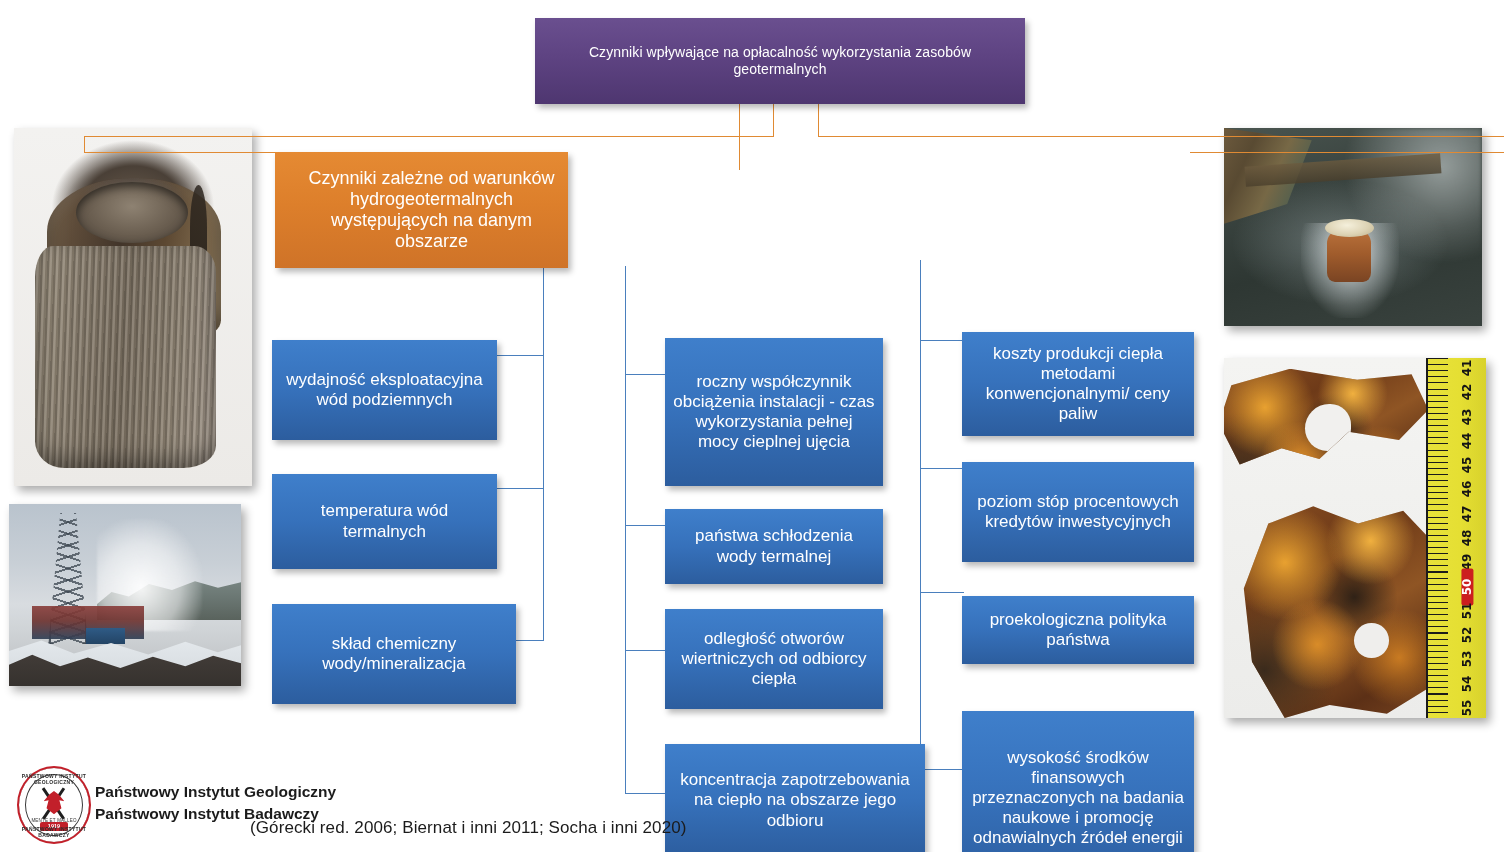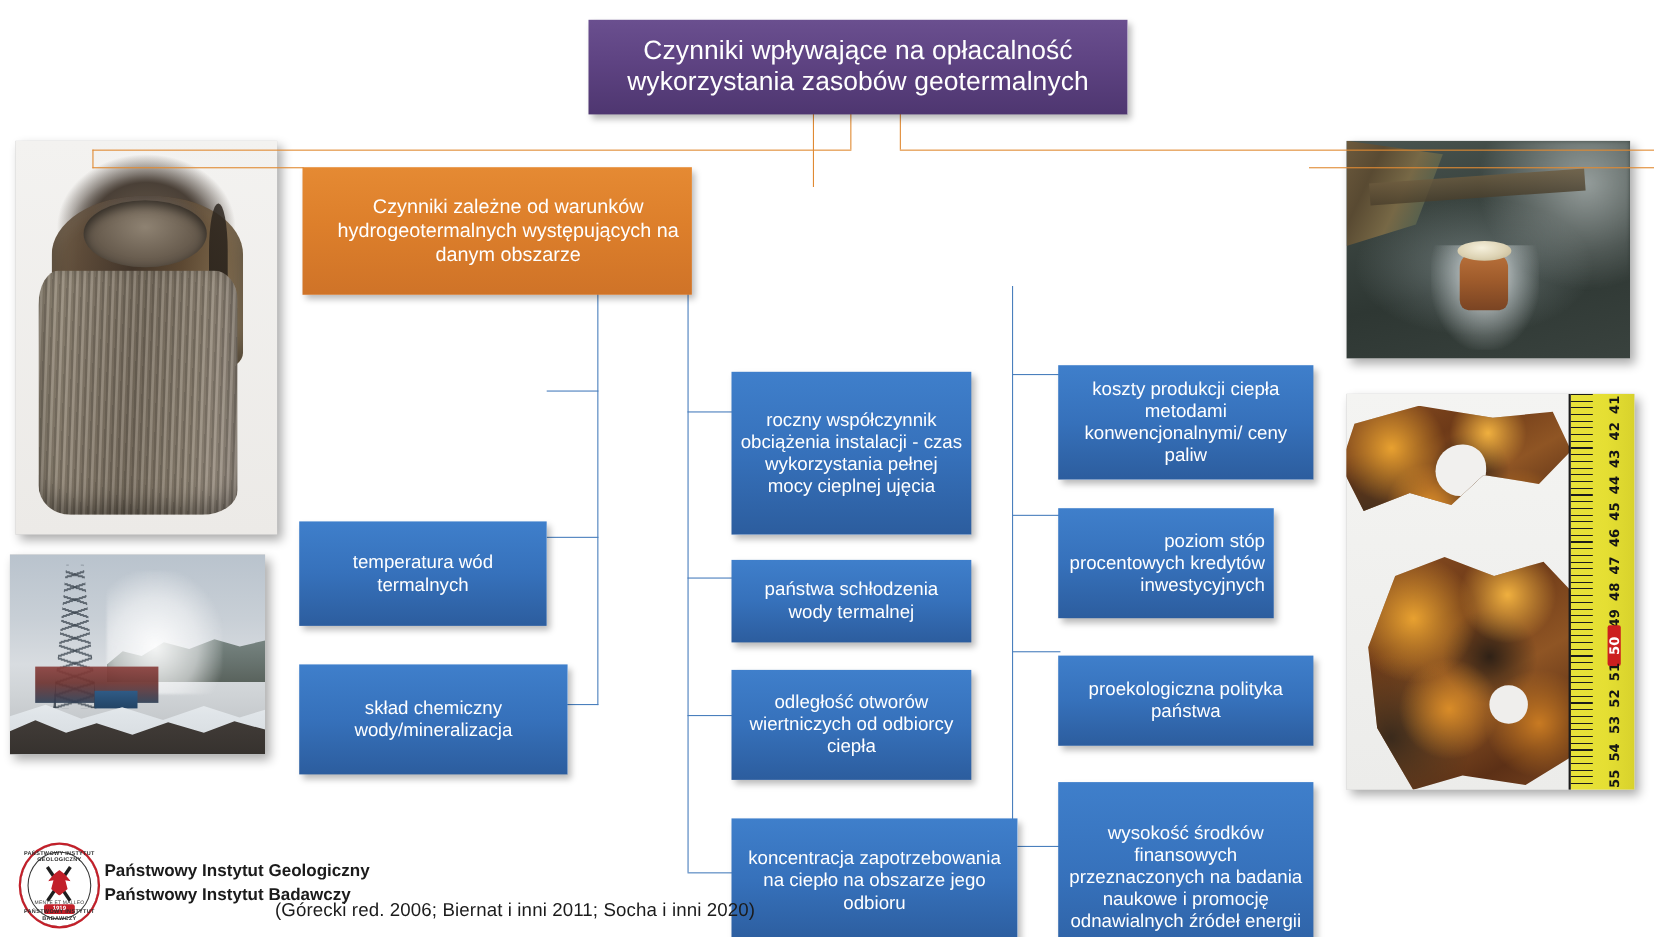--- a/index.html
+++ b/index.html
@@ -21,21 +21,21 @@
     text-align:center;
     color:#ffffff;
     line-height:1.18;
     padding:4px 8px;
     box-shadow:3px 4px 6px rgba(0,0,0,0.28);
   }
 
   
   .title-box{
     background:linear-gradient(180deg,#6a4f8f 0%,#5e4382 45%,#4e3670 100%);
-    font-size:24px;
+    font-size:14px;
     letter-spacing:.1px;
     text-align:center;
   }
 
   
   .cat-box{
     background:linear-gradient(180deg,#f2932f 0%,#ec8426 55%,#d9752a 100%);
     font-size:18px;
   }
   .cat-box.cat1{
@@ -385,26 +385,29 @@
   <div class="bconn v" style="left:920px;top:260px;height:510px;"></div>
   <div class="bconn h" style="left:920px;top:340px;width:44px;"></div>
   <div class="bconn h" style="left:920px;top:468px;width:44px;"></div>
   <div class="bconn h" style="left:920px;top:592px;width:44px;"></div>
   <div class="bconn h" style="left:920px;top:769px;width:44px;"></div>
 
   <div class="node title-box" style="left:535px;top:18px;width:490px;height:86px;">
     <span>Czynniki wpływające na opłacalność wykorzystania zasobów geotermalnych</span>
   </div>
 
-  <div class="node cat-box cat1" style="left:275px;top:152px;width:354px;height:116px;padding-left:28px;">
+  <div class="node cat-box cat1" style="left:275px;top:152px;width:293px;height:116px;padding-left:28px;">
     <span>Czynniki zależne od warunków hydrogeotermalnych występujących na danym obszarze</span>
   </div>
 
 
 
+  <div class="node leaf-box" style="left:272px;top:296px;width:225px;height:100px;">
+    <span>wydajność eksploatacyjna wód podziemnych</span>
+  </div>
   <div class="node leaf-box" style="left:272px;top:430px;width:225px;height:95px;">
     <span>temperatura wód termalnych</span>
   </div>
   <div class="node leaf-box" style="left:272px;top:560px;width:244px;height:100px;">
     <span>skład chemiczny wody/mineralizacja</span>
   </div>
 
   <div class="node leaf-box" style="left:665px;top:294px;width:218px;height:148px;">
     <span>roczny współczynnik obciążenia instalacji - czas wykorzystania pełnej mocy cieplnej ujęcia</span>
   </div>
@@ -414,24 +417,24 @@
   <div class="node leaf-box" style="left:665px;top:565px;width:218px;height:100px;">
     <span>odległość otworów wiertniczych od odbiorcy ciepła</span>
   </div>
   <div class="node leaf-box" style="left:665px;top:700px;width:260px;height:113px;">
     <span>koncentracja zapotrzebowania na ciepło na obszarze jego odbioru</span>
   </div>
 
   <div class="node leaf-box" style="left:962px;top:288px;width:232px;height:104px;">
     <span>koszty produkcji ciepła metodami konwencjonalnymi/ ceny paliw</span>
   </div>
-  <div class="node leaf-box" style="left:962px;top:418px;width:196px;height:100px;text-align:right;">
+  <div class="node leaf-box" style="left:962px;top:418px;width:232px;height:100px;">
     <span>poziom stóp procentowych kredytów inwestycyjnych</span>
   </div>
-  <div class="node leaf-box" style="left:962px;top:552px;width:232px;height:82px;">
+  <div class="node leaf-box" style="left:962px;top:552px;width:232px;height:68px;">
     <span>proekologiczna polityka państwa</span>
   </div>
   <div class="node leaf-box" style="left:962px;top:667px;width:232px;height:174px;">
     <span>wysokość środków finansowych przeznaczonych na badania naukowe i promocję odnawialnych źródeł energii</span>
   </div>
 
   <div class="logo">
     <div class="ring"></div>
     <div class="arc-top">PAŃSTWOWY INSTYTUT GEOLOGICZNY</div>
     <div class="hammers"></div>

